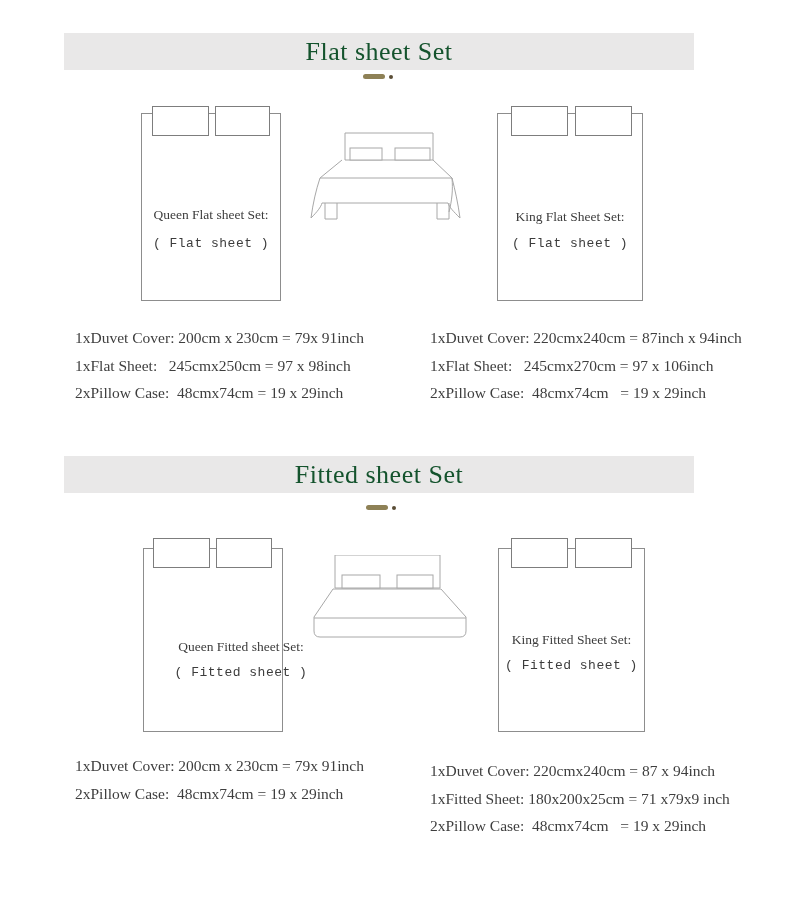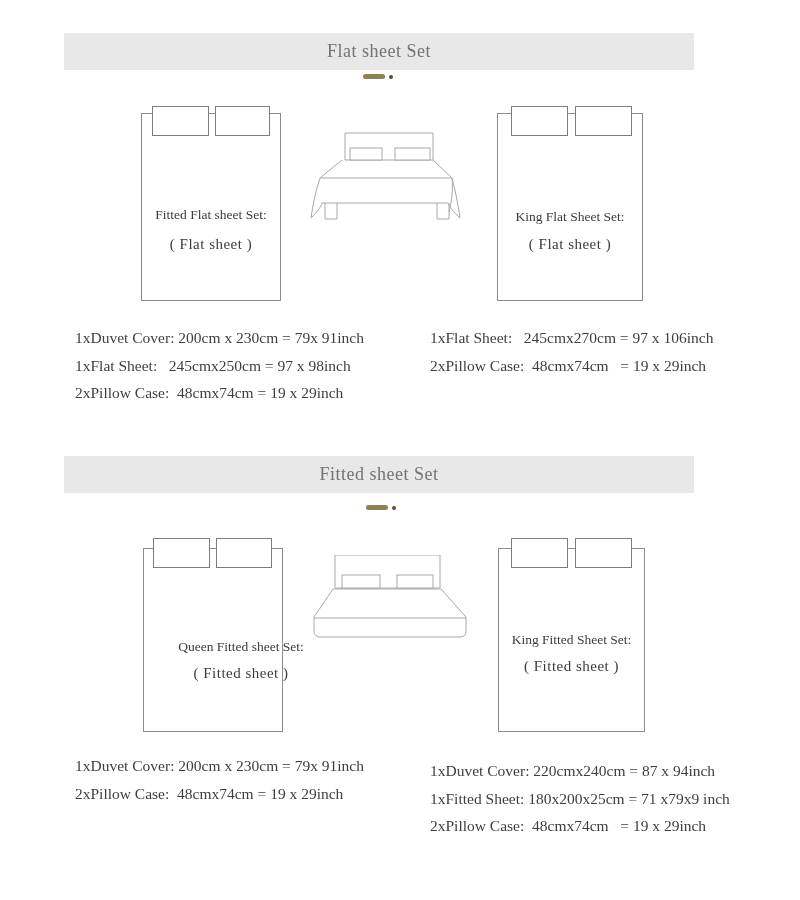--- a/index.html
+++ b/index.html
@@ -7,21 +7,21 @@
   .page {
     position:relative; width:800px; height:900px; background:#ffffff;
     font-family:"Liberation Serif","DejaVu Serif",serif; color:#3e3e3e;
     overflow:hidden;
   }
   .title-bar {
     position:absolute; left:64px; width:630px; height:37px;
     background:#e9e8e8; display:flex; align-items:center; justify-content:center;
   }
   .title-bar .title-text {
-    font-size:18px; color:#737373; letter-spacing:0.5px;
+    font-size:26px; color:#14532d; letter-spacing:0.5px;
   }
   .divider { position:absolute; width:40px; height:6px; }
   .divider .dash {
     position:absolute; left:0; top:0; width:22px; height:5px;
     border-radius:2.5px; background:#8e8156;
   }
   .divider .dot {
     position:absolute; left:26px; top:1px; width:4px; height:4px;
     border-radius:50%; background:#5a4d36;
   }
@@ -33,21 +33,21 @@
   .diagram .pillow {
     position:absolute; top:0; height:30px;
     border:1px solid #7d7d7d; background:#ffffff;
   }
   .diagram .dlabel {
     position:absolute; width:100%; text-align:center;
     font-size:13.5px; color:#3c3c3c; line-height:18px;
   }
   .diagram .dsub {
     position:absolute; width:100%; text-align:center;
-    font-size:15px; color:#3c3c3c; line-height:22px; letter-spacing:0.5px;
+    font-size:13px; color:#3c3c3c; line-height:22px; letter-spacing:0.5px;font-family:Liberation Mono, monospace;
   }
   .specs { position:absolute; font-size:15.5px; color:#3e3e3e; }
   .specs .spec-line { white-space:pre; line-height:27.5px; }
   svg.bed { position:absolute; }
   svg.bed path, svg.bed rect { stroke:#a8a8a8; stroke-width:1; fill:none; }
   svg.bed rect.fillw, svg.bed path.fillw { fill:#ffffff; }
 </style>
 </head>
 <body>
 
@@ -59,21 +59,21 @@
 
   <div class="divider" style="left:363px; top:74px;">
     <span class="dash"></span>
     <span class="dot"></span>
   </div>
 
   <div class="diagram" style="left:141px; top:106px; width:140px; height:195px;">
     <div class="outline" style="top:7px;"></div>
     <div class="pillow" style="left:11px; width:57px;"></div>
     <div class="pillow" style="left:74px; width:55px;"></div>
-    <div class="dlabel" style="top:100px;">Fitted Flat sheet Set:</div>
+    <div class="dlabel" style="top:100px;">Queen Flat sheet Set:</div>
     <div class="dsub" style="top:127px;">( Flat sheet )</div>
   </div>
 
   <svg class="bed" style="left:308px; top:128px;" width="158" height="95" viewBox="0 0 158 95">
     <path d="M37,32 V5 H125 V32"></path>
     <path d="M37,32 H125"></path>
     <rect class="fillw" x="42" y="20" width="32" height="12"></rect>
     <rect class="fillw" x="87" y="20" width="35" height="12"></rect>
     <path d="M34,32 L12,50"></path>
     <path d="M125,32 L144,50"></path>
@@ -93,20 +93,21 @@
     <div class="dlabel" style="top:102px;">King Flat Sheet Set:</div>
     <div class="dsub" style="top:127px;">( Flat sheet )</div>
   </div>
 
   <div class="specs" style="left:75px; top:324px;">
     <div class="spec-line">1xDuvet Cover: 200cm x 230cm = 79x 91inch</div>
     <div class="spec-line">1xFlat Sheet:   245cmx250cm = 97 x 98inch</div>
     <div class="spec-line">2xPillow Case:  48cmx74cm = 19 x 29inch</div>
   </div>
   <div class="specs" style="left:430px; top:324px;">
+    <div class="spec-line">1xDuvet Cover: 220cmx240cm = 87inch x 94inch</div>
     <div class="spec-line">1xFlat Sheet:   245cmx270cm = 97 x 106inch</div>
     <div class="spec-line">2xPillow Case:  48cmx74cm   = 19 x 29inch</div>
   </div>
 
   <div class="title-bar" style="top:456px;">
     <span class="title-text">Fitted sheet Set</span>
   </div>
 
   <div class="divider" style="left:366px; top:505px;">
     <span class="dash"></span>

